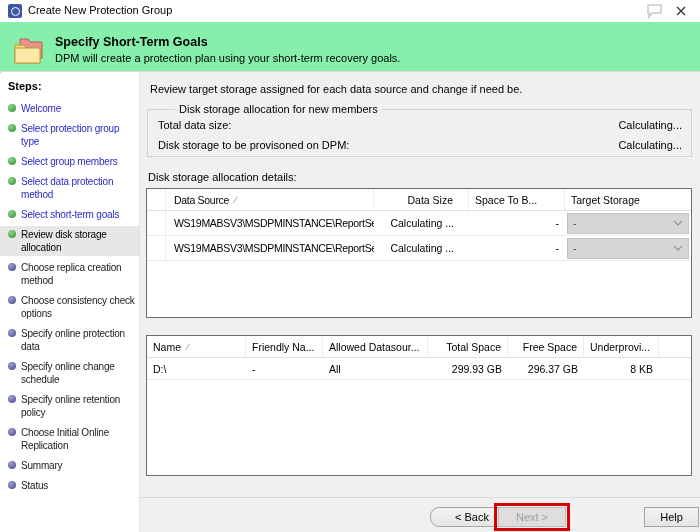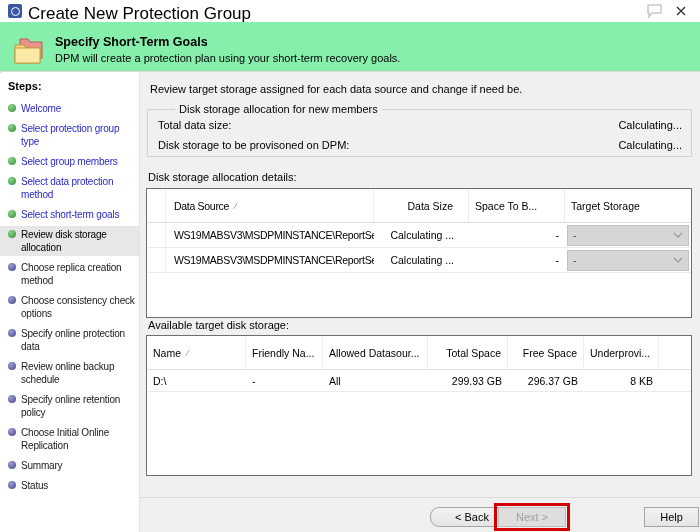--- a/index.html
+++ b/index.html
@@ -8,21 +8,21 @@
 
   .dialog { position:relative; width:700px; height:532px; background:#fff; overflow:hidden;
             box-shadow: inset 0 0 0 1px #c8c8c8; }
 
   
   .titlebar { position:absolute; left:0; top:0; width:700px; height:22px; background:#fff; }
   .app-icon { position:absolute; left:8px; top:4px; width:14px; height:14px; background:#3c57a6;
               border-radius:2px; }
   .app-icon::after { content:""; position:absolute; left:2.5px; top:2.5px; width:7px; height:7px;
               border:1.5px solid #fff; border-radius:50%; }
-  .title-text { position:absolute; left:28px; top:4px; font-size:17px;text-align:center; }
+  .title-text { position:absolute; left:28px; top:4px; font-size:11px;text-align:center; }
   .feedback-icon { position:absolute; left:644px; top:3px; width:22px; height:16px; }
   .close-btn { position:absolute; left:670px; top:3px; width:22px; height:16px; cursor:default; }
 
   
   .header { position:absolute; left:0; top:22px; width:700px; height:50px; background:#86efac;
             border-bottom:1px solid #dcdcdc; }
   .folder-icon { position:absolute; left:12px; top:13px; width:36px; height:32px; }
   .header-title { position:absolute; left:55px; top:13px; font-size:12.5px; font-weight:bold; }
   .header-subtitle { position:absolute; left:55px; top:30px; font-size:11px; }
 
@@ -51,21 +51,21 @@
   .gb-row.r0 { top:9px; } .gb-row.r1 { top:29px; }
 
   .section-label { position:absolute; left:8px; }
   .details-label { top:99px; }
   .available-label { top:247px; }
 
   .grid { position:absolute; left:6px; width:546px; background:#fff; border:1px solid #6e6e6e;
           font-size:10.5px; }
   .details-grid { top:116px; height:130px; }
   .available-grid { top:263px; height:141px; }
-  .g-header { display:flex; height:34px; border-bottom:1px solid #e0e0e0; align-items:center; }
+  .g-header { display:flex; height:22px; border-bottom:1px solid #e0e0e0; align-items:center; }
   .g-header .hcell { height:100%; display:flex; align-items:center; border-right:1px solid #ececec;
                      padding:0 6px; overflow:hidden; white-space:nowrap; }
   .g-header .hcell.num { justify-content:flex-end; }
   .g-header .hcell:last-child { border-right:none; }
   .g-row { display:flex; align-items:center; border-bottom:1px solid #ebebeb; }
   .details-grid .g-row { height:25px; }
   .available-grid .g-row { height:22px; }
   .cell { height:100%; display:flex; align-items:center; padding:0 6px; overflow:hidden;
           white-space:nowrap; }
   .cell.num { justify-content:flex-end; }
@@ -134,21 +134,21 @@
     <ul class="steps-list">
       <li class="step done"><span class="bullet"></span><span>Welcome</span></li>
       <li class="step done"><span class="bullet"></span><span>Select protection group type</span></li>
       <li class="step done"><span class="bullet"></span><span>Select group members</span></li>
       <li class="step done"><span class="bullet"></span><span>Select data protection method</span></li>
       <li class="step done"><span class="bullet"></span><span>Select short-term goals</span></li>
       <li class="step current"><span class="bullet"></span><span>Review disk storage allocation</span></li>
       <li class="step pending"><span class="bullet"></span><span>Choose replica creation method</span></li>
       <li class="step pending"><span class="bullet"></span><span>Choose consistency check options</span></li>
       <li class="step pending"><span class="bullet"></span><span>Specify online protection data</span></li>
-      <li class="step pending"><span class="bullet"></span><span>Review online backup schedule</span></li>
+      <li class="step pending"><span class="bullet"></span><span>Specify online change schedule</span></li>
       <li class="step pending"><span class="bullet"></span><span>Specify online retention policy</span></li>
       <li class="step pending"><span class="bullet"></span><span>Choose Initial Online Replication</span></li>
       <li class="step pending"><span class="bullet"></span><span>Summary</span></li>
       <li class="step pending"><span class="bullet"></span><span>Status</span></li>
     </ul>
   </div>
 
   <div class="main">
     <div class="intro">Review target storage assigned for each data source and change if need be.</div>
 
@@ -206,21 +206,20 @@
           <div class="dd">
             <span>-</span>
             <svg width="10" height="6" viewBox="0 0 10 6">
                 <path d="M1 1 L5 5 L9 1" fill="none" stroke="#9a9a9a" stroke-width="1.3"></path>
               </svg>
           </div>
         </div>
       </div>
     </div>
 
-    <div class="section-label available-label">Available target disk storage:</div>
 
     <div class="grid available-grid">
       <div class="g-header">
         <div class="hcell ac0">
           <span>Name</span>
           <span class="sort">∕</span>
         </div>
         <div class="hcell ac1">
             <span>Friendly Na...</span>
           </div>

